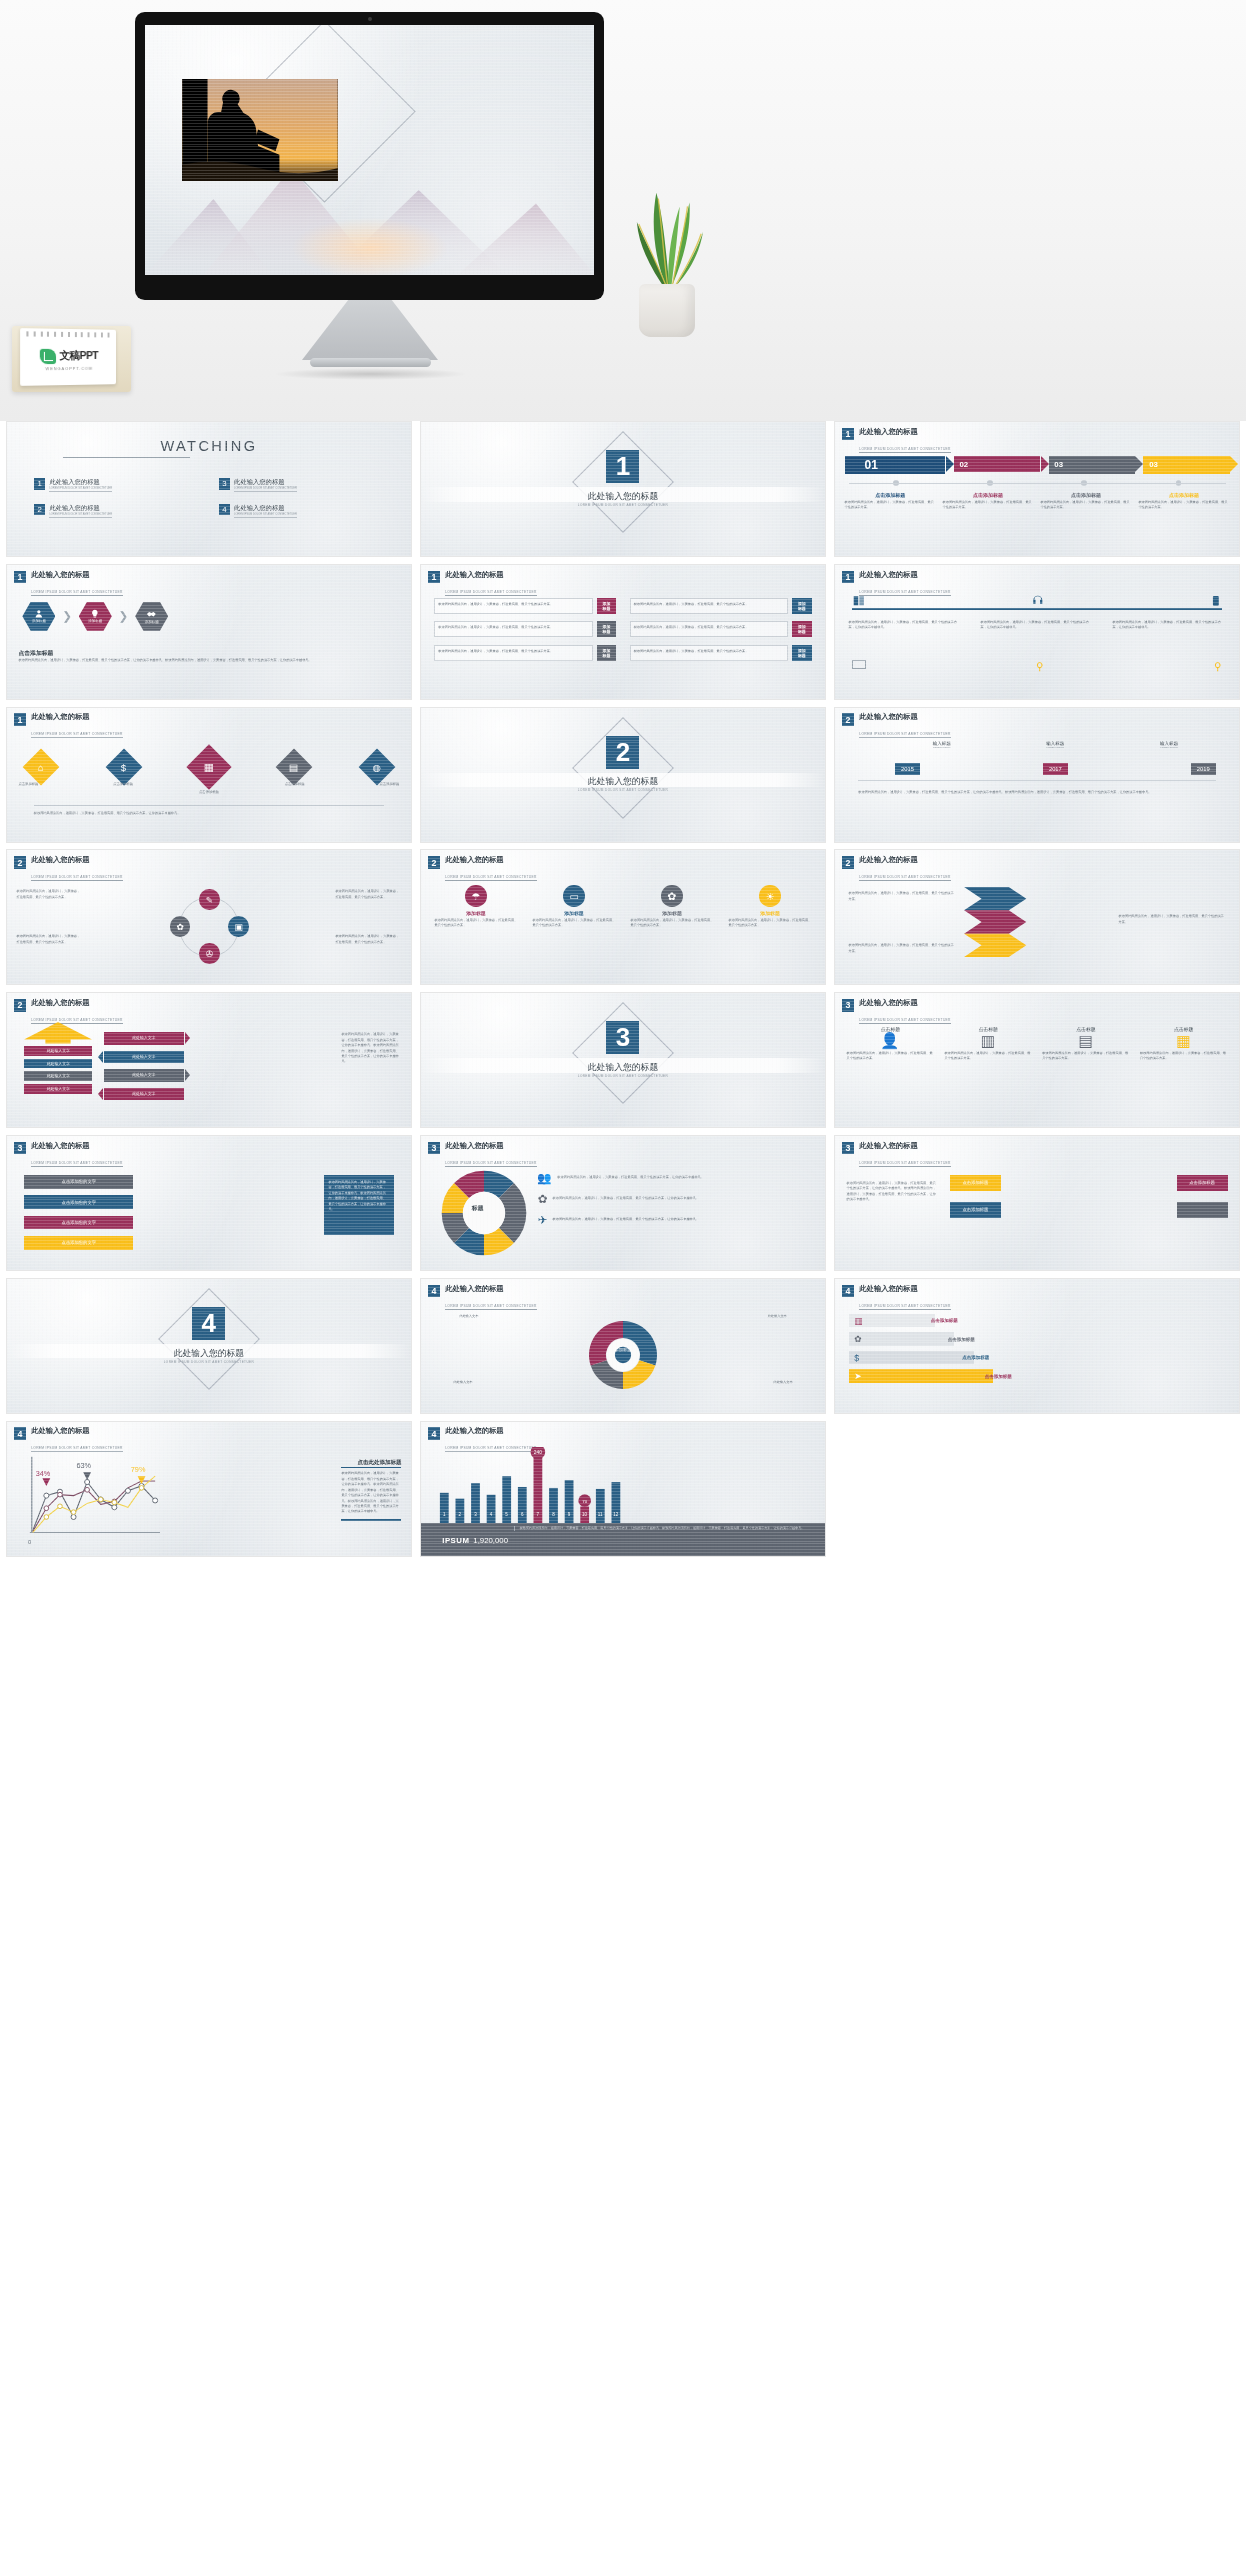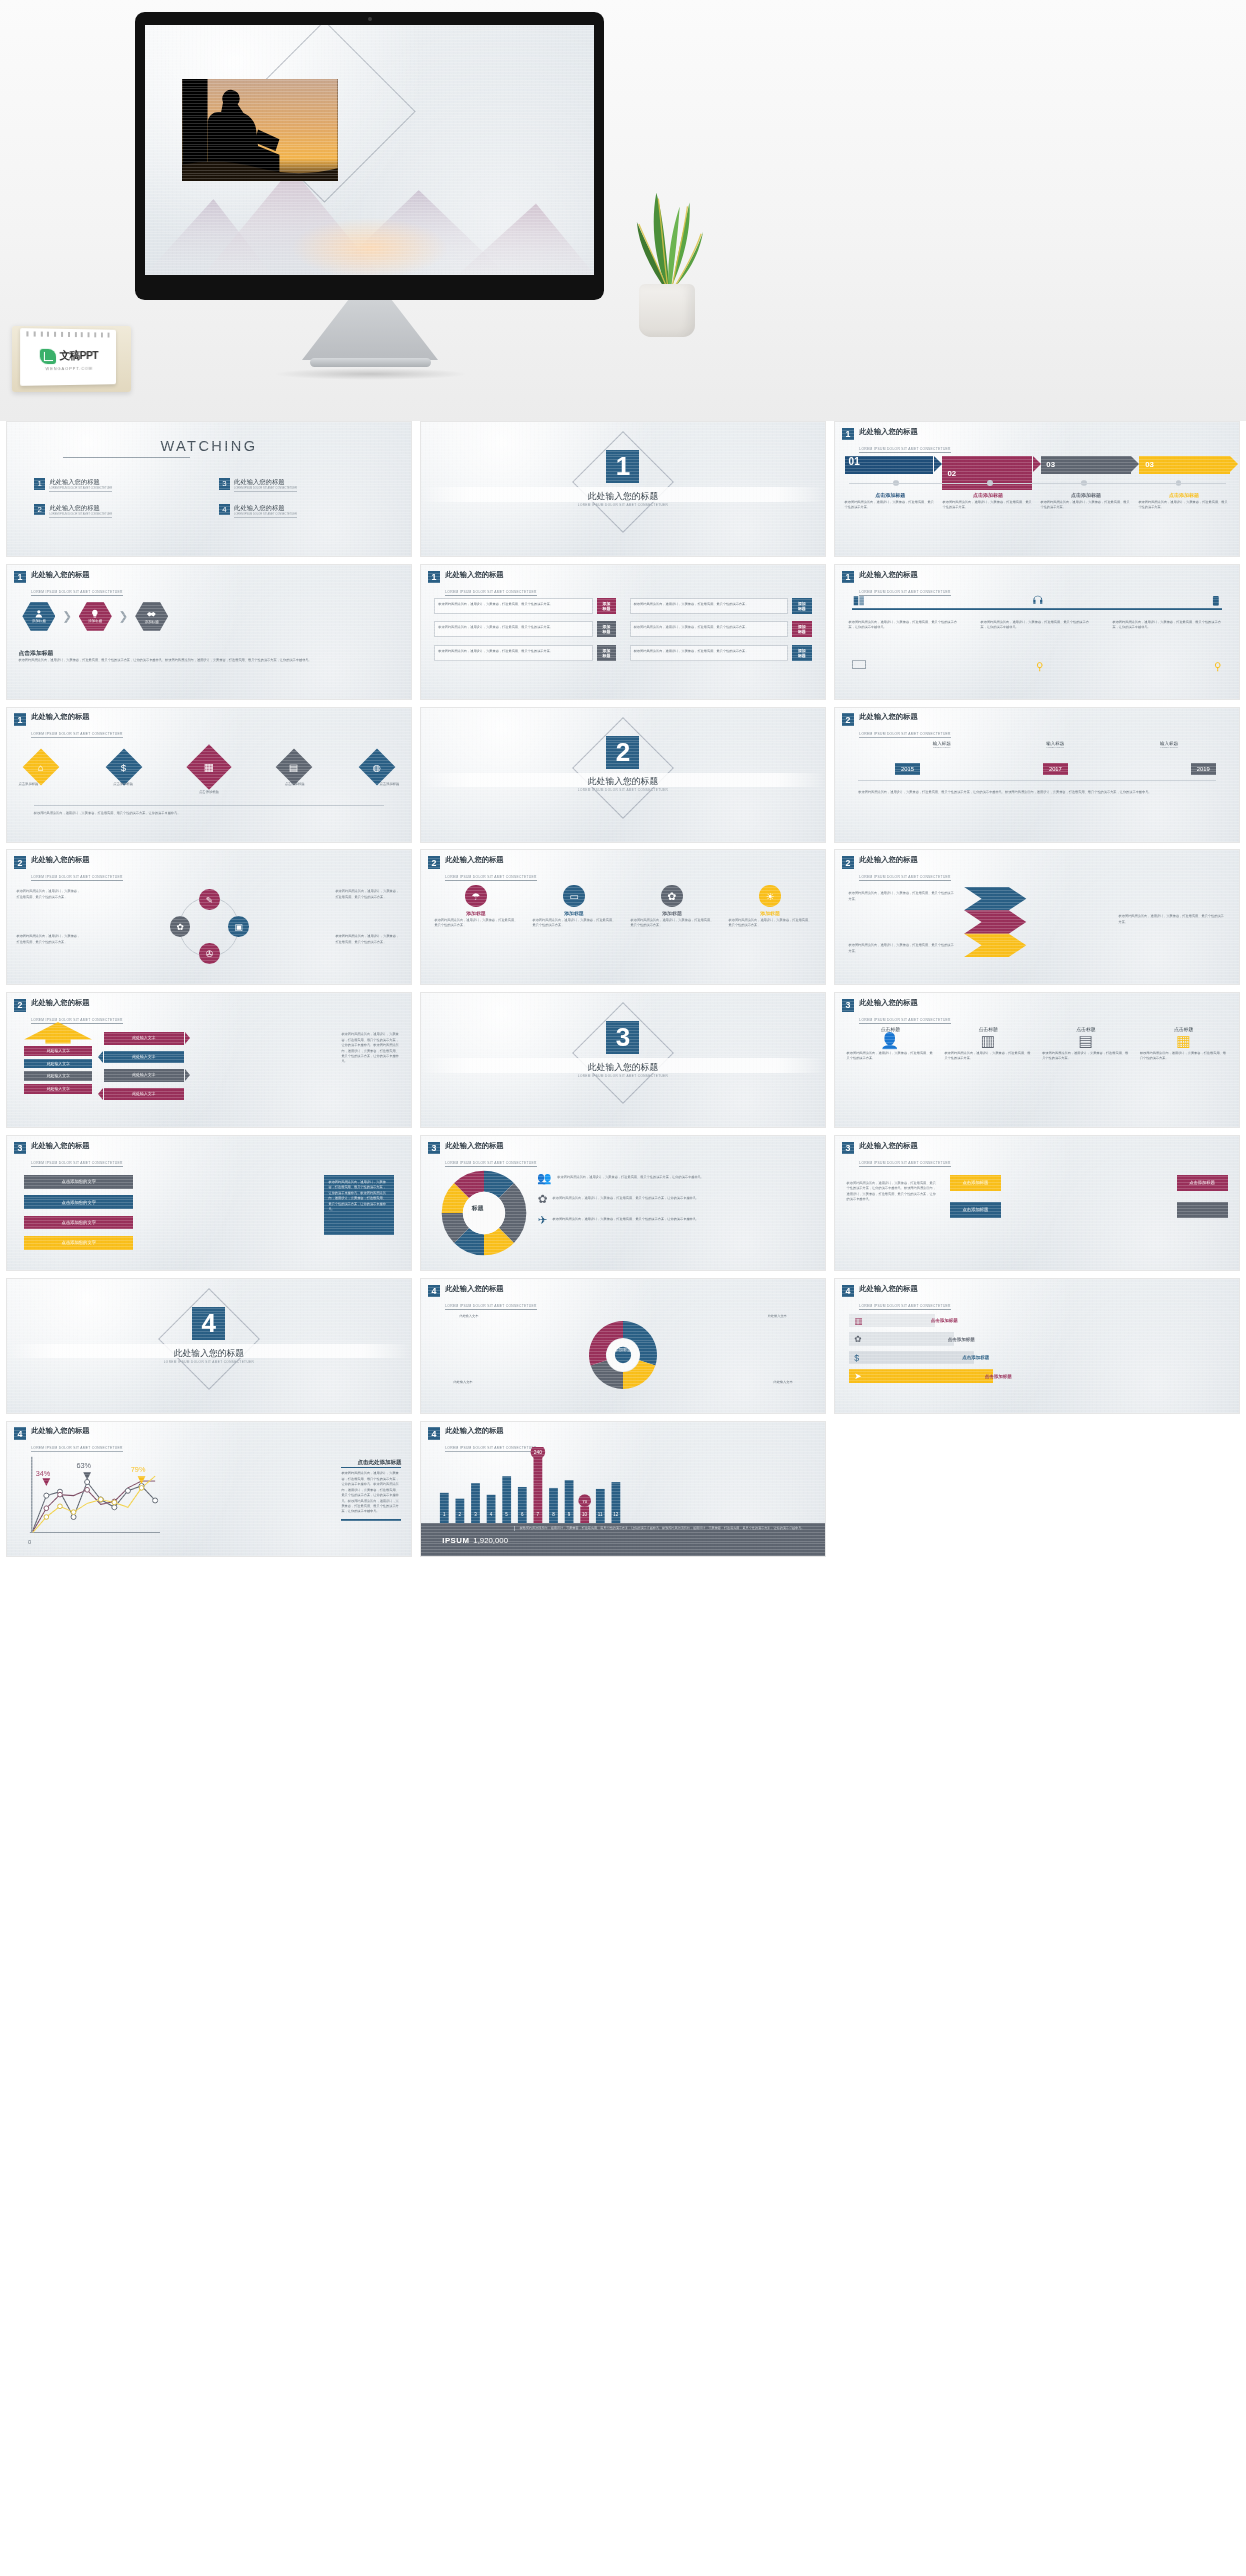--- a/index.html
+++ b/index.html
@@ -257,25 +257,25 @@
     </div>
   </div>
 
   <div class="slide slide-bg">
     <div class="sh">
       <div class="sh-num">1</div>
       <div class="sh-txt"><div class="t1">此处输入您的标题</div>
       <div class="t2">LOREM IPSUM DOLOR SIT AMET CONSECTETUER</div></div>
     </div>
     <div style="position:absolute;left:9.7px;right:9.7px;top:34px;display:flex;gap:8.8px;">
-      <div style="position:relative;flex:1;height:17.5px;background:#1f4e79;display:flex;align-items:flex-start;padding-left:4px;color:#fff;font-size:10px;font-weight:bold;">
+      <div style="position:relative;flex:1;height:17.5px;background:#1f4e79;display:flex;align-items:center;padding-left:20px;color:#fff;font-size:12px;font-weight:bold;">
         <span>01</span>
         <i style="position:absolute;right:-8.8px;top:0;border-top:8.8px solid transparent;border-bottom:8.8px solid transparent;border-left:8.8px solid #1f4e79;"></i>
       </div>
-      <div style="position:relative;flex:1;height:34px;background:#99305a;display:flex;align-items:center;padding-left:5.8px;color:#fff;font-size:7.8px;font-weight:bold;">
+      <div style="position:relative;flex:1;height:16px;background:#99305a;display:flex;align-items:center;padding-left:5.8px;color:#fff;font-size:7.8px;font-weight:bold;">
         <span>02</span>
         <i style="position:absolute;right:-8.8px;top:0;border-top:8.8px solid transparent;border-bottom:8.8px solid transparent;border-left:8.8px solid #99305a;"></i>
       </div>
       <div style="position:relative;flex:1;height:17.5px;background:#5e6570;display:flex;align-items:center;padding-left:5.8px;color:#fff;font-size:7.8px;font-weight:bold;">
         <span>03</span>
         <i style="position:absolute;right:-8.8px;top:0;border-top:8.8px solid transparent;border-bottom:8.8px solid transparent;border-left:8.8px solid #5e6570;"></i>
       </div>
       <div style="position:relative;flex:1;height:17.5px;background:#f9bf1b;display:flex;align-items:center;padding-left:5.8px;color:#fff;font-size:7.8px;font-weight:bold;">
         <span>03</span>
         <i style="position:absolute;right:-8.8px;top:0;border-top:8.8px solid transparent;border-bottom:8.8px solid transparent;border-left:8.8px solid #f9bf1b;"></i>

